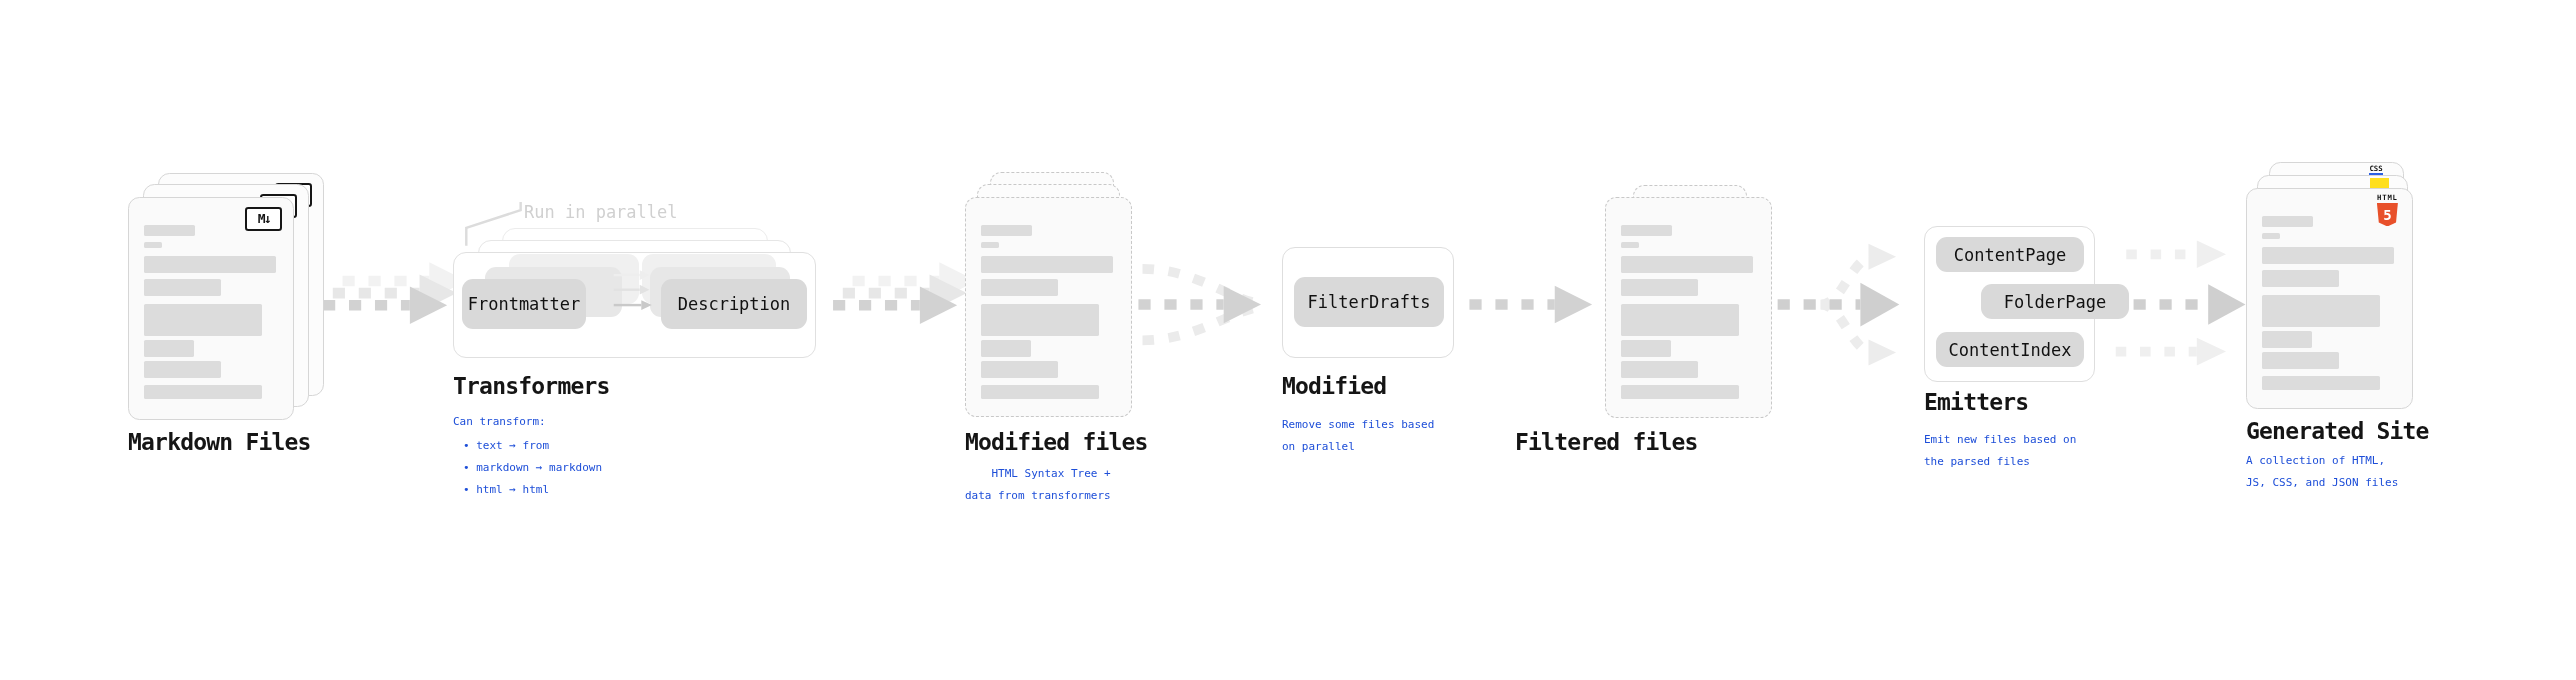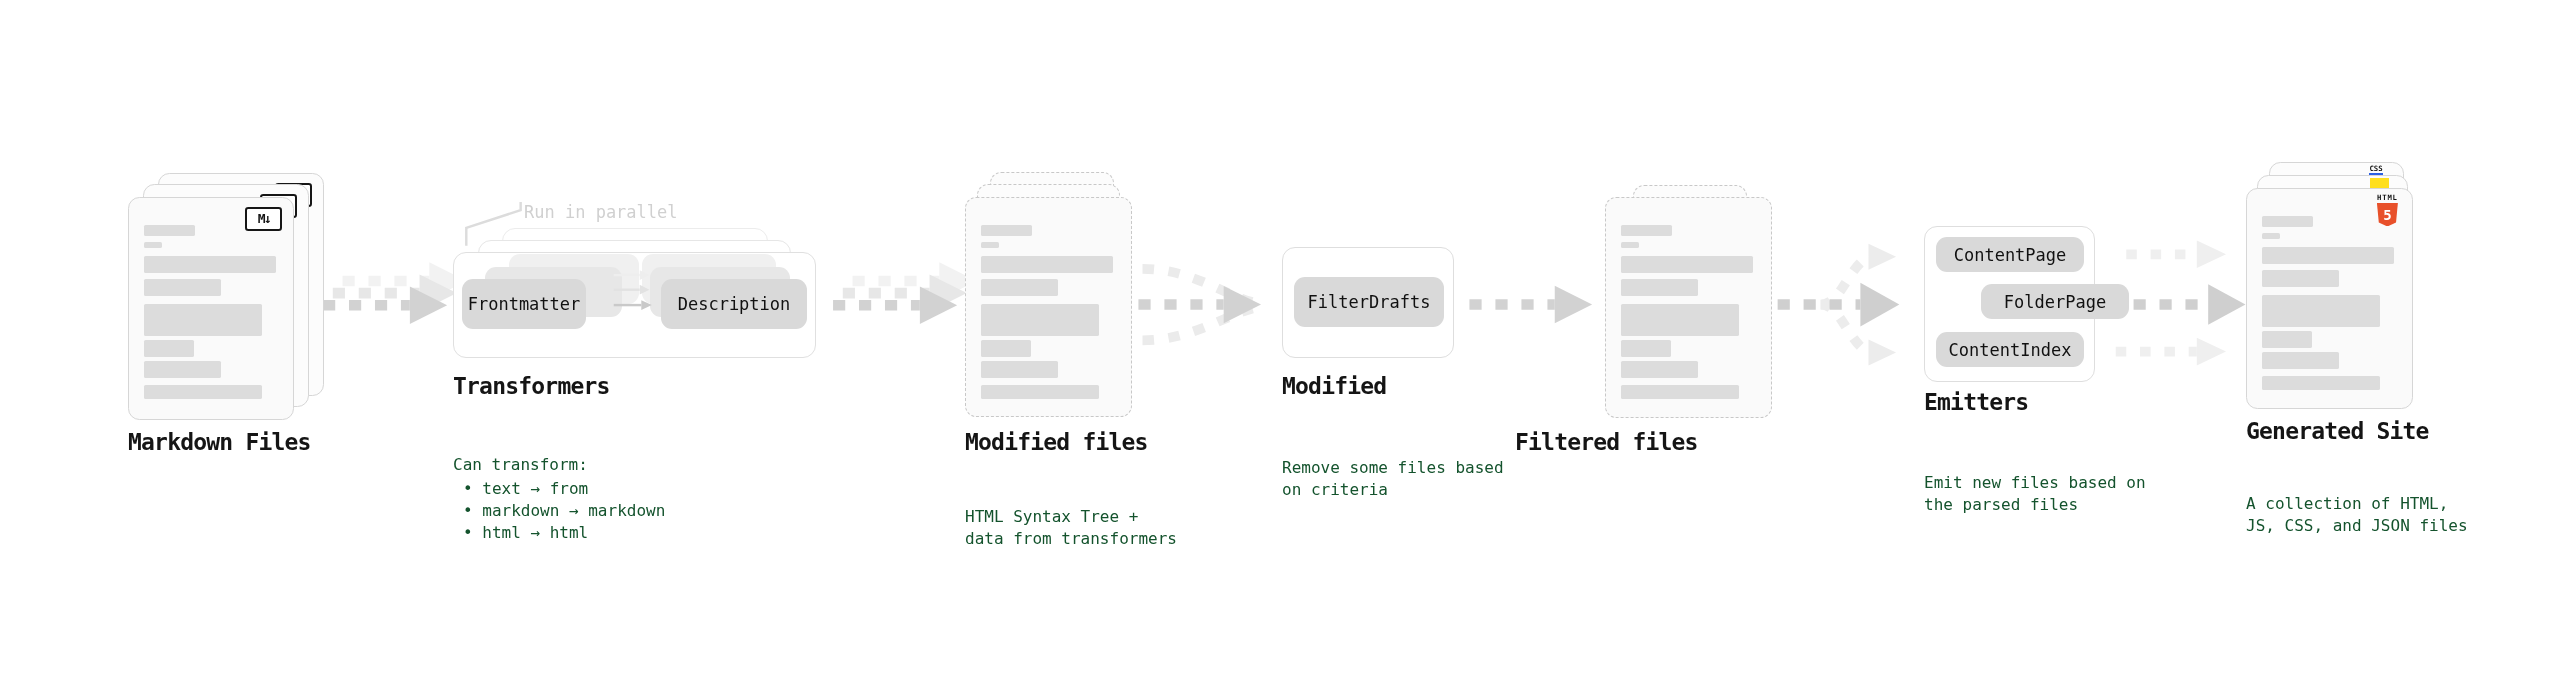--- a/index.html
+++ b/index.html
@@ -39,21 +39,21 @@
     font-size:17px;color:#111111;white-space:nowrap;
   }
   .tbox.g1{background:#e7e7e7;}
   .tbox.g2{background:#f0f0f0;}
   
   .stage-label{
     position:absolute;font-size:23px;font-weight:600;letter-spacing:-0.8px;
     color:#151515;white-space:nowrap;line-height:28px;
   }
   .stage-desc{
-    position:absolute;font-size:16px;color:#14532d;line-height:22px;white-space:nowrap;margin-top:43px;
+    position:absolute;font-size:11px;color:#1d4ed8;line-height:22px;white-space:nowrap;
   }
   .annotation{
     position:absolute;font-size:17px;color:#d0d0d0;white-space:nowrap;line-height:20.3px;
   }
   
   .css-badge{position:absolute;top:1.6px;right:18px;width:18px;text-align:center;}
   .css-badge .txt{font-size:7.3px;font-weight:bold;color:#111;line-height:7.3px;display:block;}
   .css-badge .blue{width:14.6px;height:2.4px;background:#2b5fe3;margin:0.8px auto 0;}
   .js-badge{position:absolute;top:2.4px;right:18px;width:18.7px;height:10.6px;background:#ffdf1e;}
   .html5{position:absolute;top:4.9px;right:10.6px;width:28px;text-align:center;}
@@ -186,31 +186,31 @@
       <div class="bar" style="top: 27px; width: 51px; height: 10.6px;"></div>
       <div class="bar" style="top: 44px; width: 18px; height: 5.7px;"></div>
       <div class="bar" style="top: 58px; width: 132px; height: 17px;"></div>
       <div class="bar" style="top: 81px; width: 77px; height: 17px;"></div>
       <div class="bar" style="top: 106px; width: 118px; height: 32px;"></div>
       <div class="bar" style="top: 142px; width: 50px; height: 17px;"></div>
       <div class="bar" style="top: 163px; width: 77px; height: 17px;"></div>
       <div class="bar" style="top: 187px; width: 118px; height: 14px;"></div>
     </div>
   <div class="stage-label" style="left:965px;top:428px;">Modified files</div>
-  <div class="stage-desc" style="left:965px;top:463px;">
+  <div class="stage-desc" style="left:965px;top:463px;text-align:right;">
     <div>HTML Syntax Tree +</div>
     <div>data from transformers</div>
   </div>
 
   <div class="cont" style="left:1282px;top:247px;width:172px;height:111px;border-color:#dedede;"></div>
   <div class="tbox" style="left:1294px;top:277px;width:150px;height:50px;">FilterDrafts</div>
   <div class="stage-label" style="left:1282px;top:372px;">Modified</div>
   <div class="stage-desc" style="left:1282px;top:414px;">
     <div>Remove some files based</div>
-    <div>on criteria</div>
+    <div>on parallel</div>
   </div>
 
   <div class="card dashed ghost" style="left:1633px;top:185px;width:114px;height:49px;"></div>
   <div class="card dashed" style="left:1605px;top:197px;width:167px;height:221px;">
       <div class="bar" style="top: 27px; width: 51px; height: 10.6px;"></div>
       <div class="bar" style="top: 44px; width: 18px; height: 5.7px;"></div>
       <div class="bar" style="top: 58px; width: 132px; height: 17px;"></div>
       <div class="bar" style="top: 81px; width: 77px; height: 17px;"></div>
       <div class="bar" style="top: 106px; width: 118px; height: 32px;"></div>
       <div class="bar" style="top: 142px; width: 50px; height: 17px;"></div>

